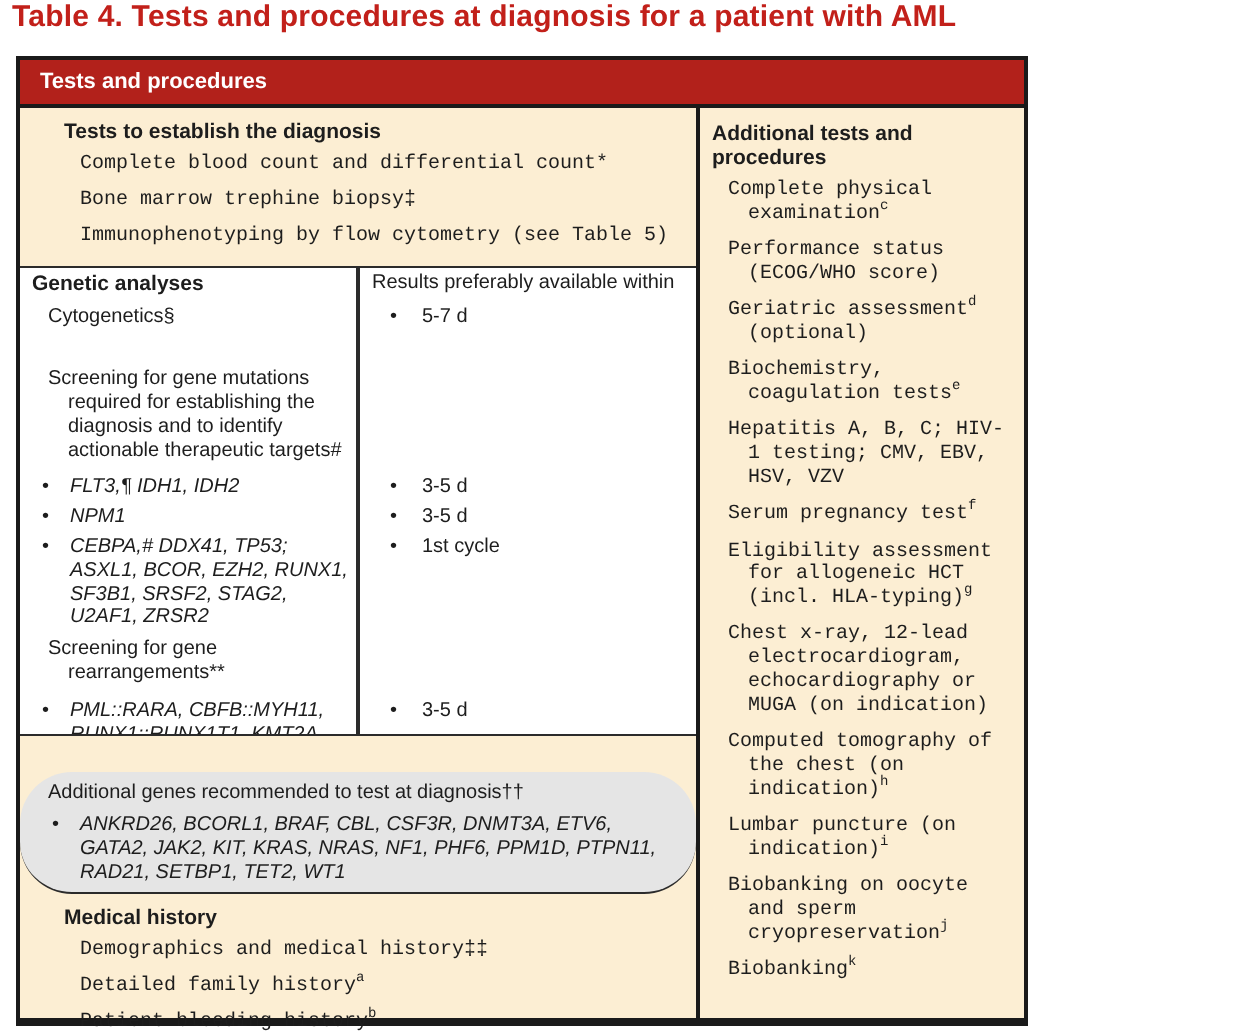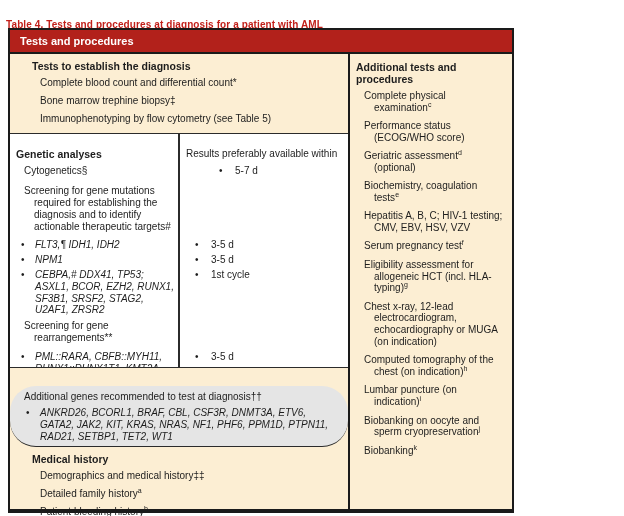--- a/index.html
+++ b/index.html
@@ -2,53 +2,53 @@
 <html style="--header_bg: #B2211B; --cream: #FCEED3; --title_red: #C2201A;"><head>
 <meta charset="utf-8">
 <style>
   :root{
     --header_bg:#B2211B; --cream:#FCEED3; --title_red:#C2201A;
     --ink:#1d1d1d; --line:#1a1a1a; --thin:#2b2b2b;
   }
   *{box-sizing:border-box; margin:0; padding:0;}
   html,body{width:624px; height:516px; overflow:hidden; background:#fff;
     font-family:"Liberation Sans", sans-serif; color:var(--ink);}
-  .page-title{position:absolute; left:6px; top:19px; font-size:10px; font-weight:bold;
+  .page-title{position:absolute; left:6px; top:0; font-size:15px; font-weight:bold;
     color:var(--title_red); letter-spacing:.1px;}
   .tablebox{position:absolute; left:8px; top:28px; width:506px; height:485px;
     border:2px solid var(--line); border-bottom-width:4px; background:var(--cream);
     display:flex; flex-direction:column;}
   .tblhead{height:24px; flex:0 0 24px; background:var(--header_bg);
     border-bottom:2px solid var(--line); color:#fff; font-weight:bold; font-size:11px;
     display:flex; align-items:center; padding-left:10px;}
   .tblbody{flex:1; display:flex; min-height:0;}
   .col-left{width:340px; flex:0 0 340px; border-right:2px solid var(--line);
     display:flex; flex-direction:column; background:var(--cream);}
   .col-right{flex:1; padding:5px 8px 0 6px; background:var(--cream);}
 
   .sec{padding:4px 8px 0 22px;}
   .sec-h{font-size:10.5px; font-weight:bold; margin:2px 0 3px;}
-  .item{font-size:10px; line-height:1.18; padding-left:18px; text-indent:-10px; margin:5px 0 6px;}
+  .item{font-size:10px; line-height:1.18; padding-left:18px; text-indent:-10px; margin:5px 0 6px;font-family:Liberation Mono, monospace;}
   sup{font-size:7px; line-height:0; vertical-align:super;}
 
   .sec-diagnosis{height:79px; flex:0 0 79px;}
   .gbox{position:relative; height:235px; flex:0 0 235px; background:#fff;
     border-top:1.5px solid var(--thin); border-bottom:1.5px solid var(--thin);
-    padding-top:12px; overflow:hidden;}
+    padding-top:0; overflow:hidden;}
   .gdivider{position:absolute; left:168px; top:0; bottom:0; width:1.5px; background:var(--thin);}
   .grow{display:flex; font-size:10px; line-height:1.18;}
   .gcell-l{width:168px; flex:0 0 168px;}
   .gcell-r{flex:1; position:relative; padding-left:33px;}
   .gcell-r::before{content:"•"; position:absolute; left:17px; top:0;}
   .grow.head{margin:2px 0 5px;}
   .grow.head .gcell-l{font-weight:bold; font-size:10.5px; padding-left:6px;}
   .grow.head .gcell-r{padding-left:8px;}
   .grow.head .gcell-r::before{content:"";}
   .grow.plain .gcell-l{padding-left:14px;}
-  .grow.plain{margin:2px 0 8px;gap:24px;}
+  .grow.plain{margin:2px 0 19px;}
   .grow.hang .gcell-l{padding-left:24px; text-indent:-10px;}
   .grow.hang{margin:4px 0 7px;}
   .grow.bullet{margin:0 0 3px;}
   .grow.bullet .gcell-l{position:relative; padding-left:25px; font-style:italic;}
   .grow.bullet .gcell-l::before{content:"•"; position:absolute; left:11px; font-style:normal;}
 
   .genesbox{margin-top:18px; background:#e5e5e5; border-bottom:1.5px solid var(--thin);
     height:61px; flex:0 0 61px; padding:5px 8px 0 6px; font-size:10px;border-radius:26px;}
   .genesbox .gb-h{padding-left:8px; margin-bottom:5px;}
   .genesbox .gb-list{position:relative; padding-left:24px; font-style:italic; line-height:1.2;}

